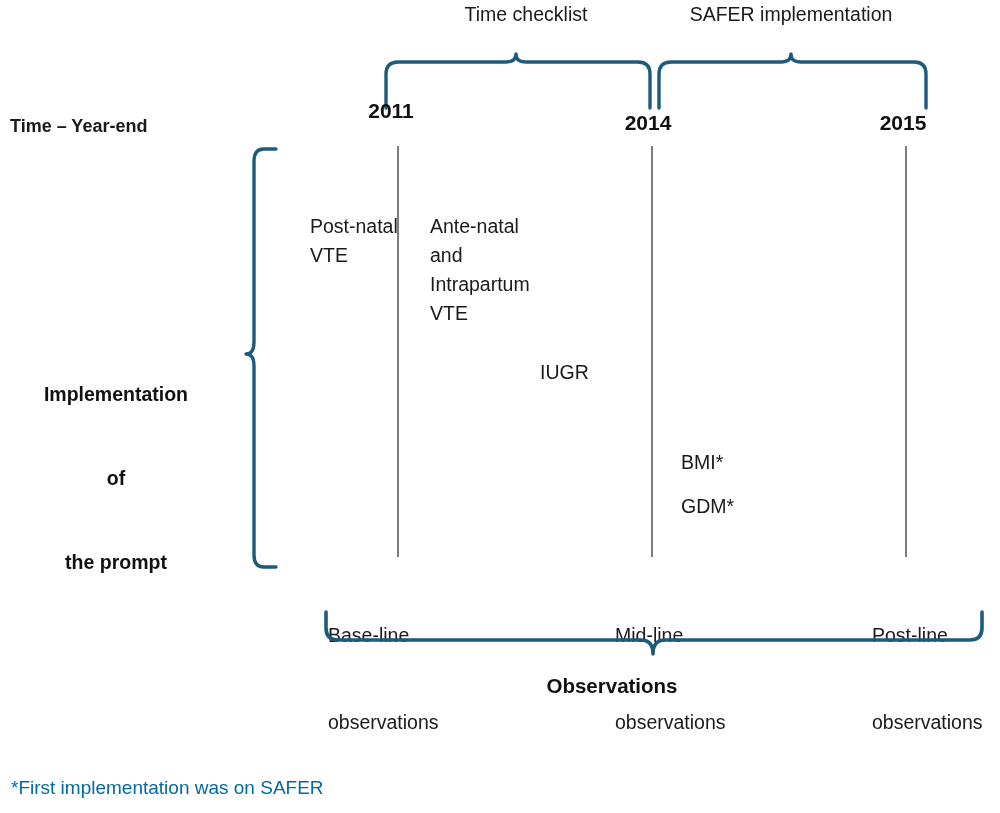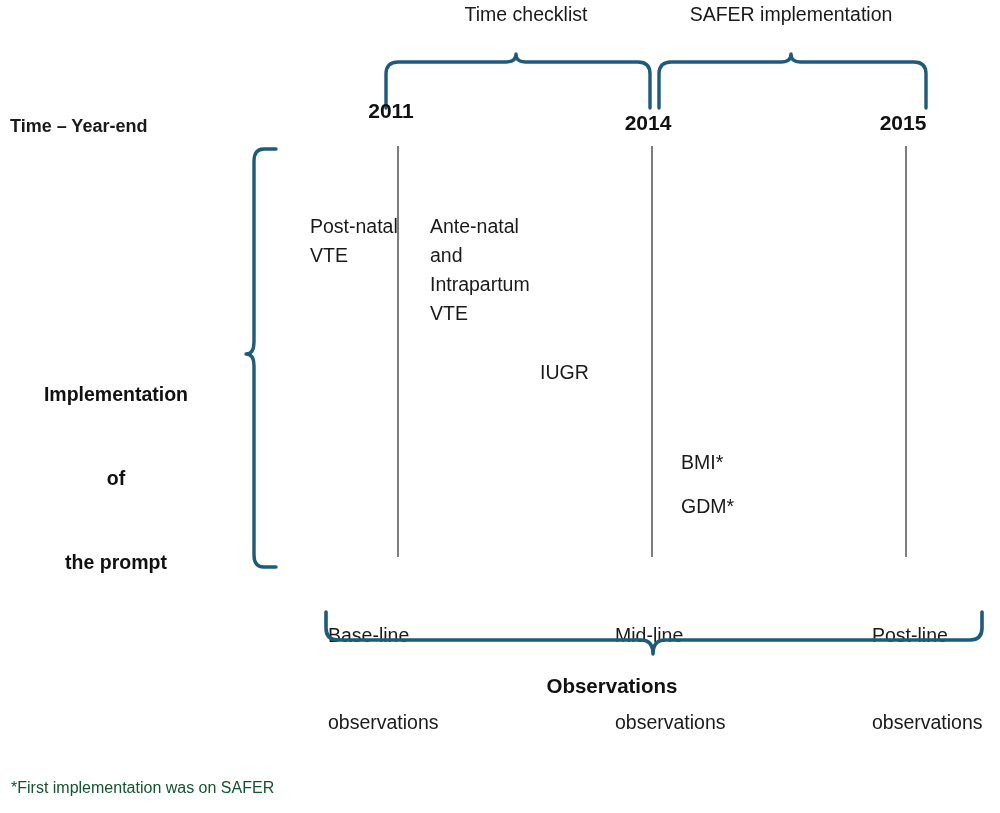--- a/index.html
+++ b/index.html
@@ -53,23 +53,23 @@
     position: absolute;
     font-size: 19.5px;
     font-weight: bold;
     line-height: 28px;
     color: #111111;
     text-align: center;
     white-space: pre;
   }
   .footnote {
     position: absolute;
-    font-size: 16px;
+    font-size: 19px;
     line-height: 26px;
-    color: #14532d;
+    color: #0369a1;
     white-space: pre;
   }
   .tl-text {
     position: absolute;
     font-size: 19.5px;
     line-height: 29px;
     color: #1a1a1a;
     white-space: pre;
   }
 

